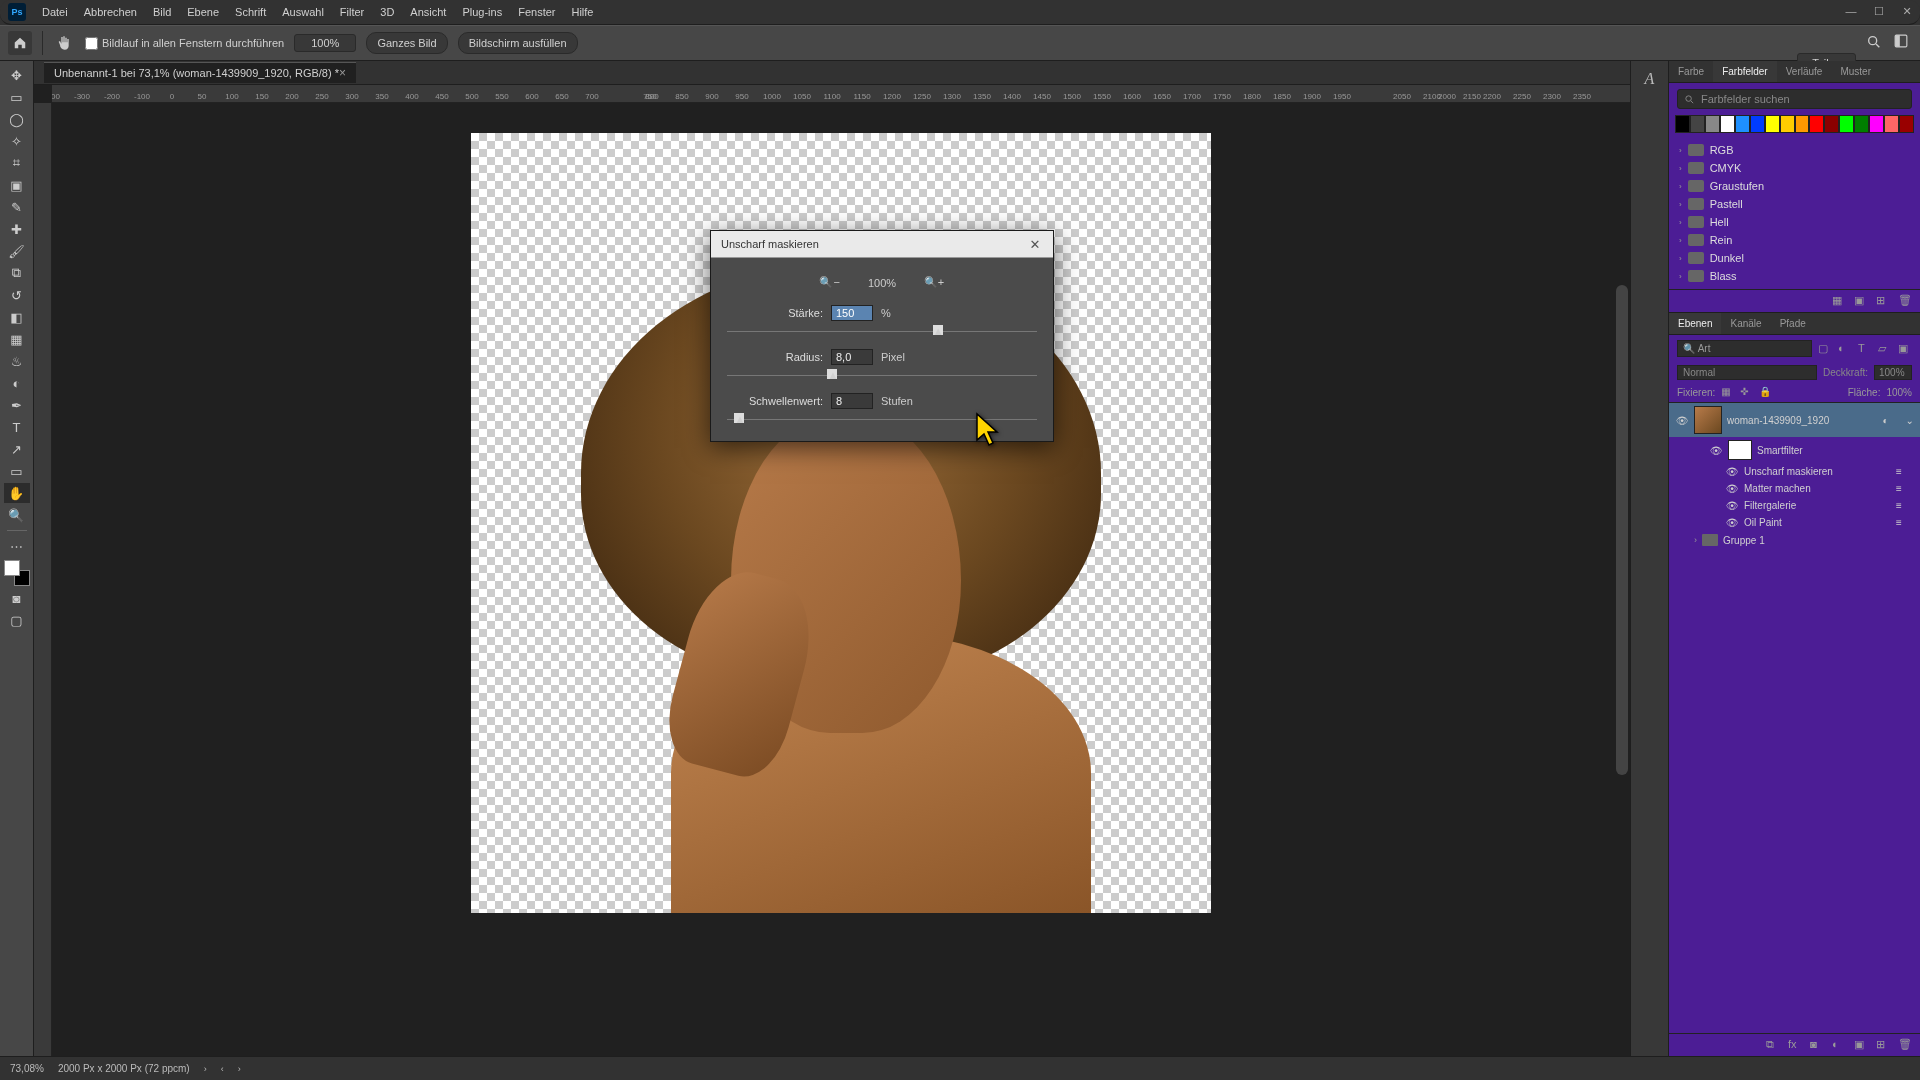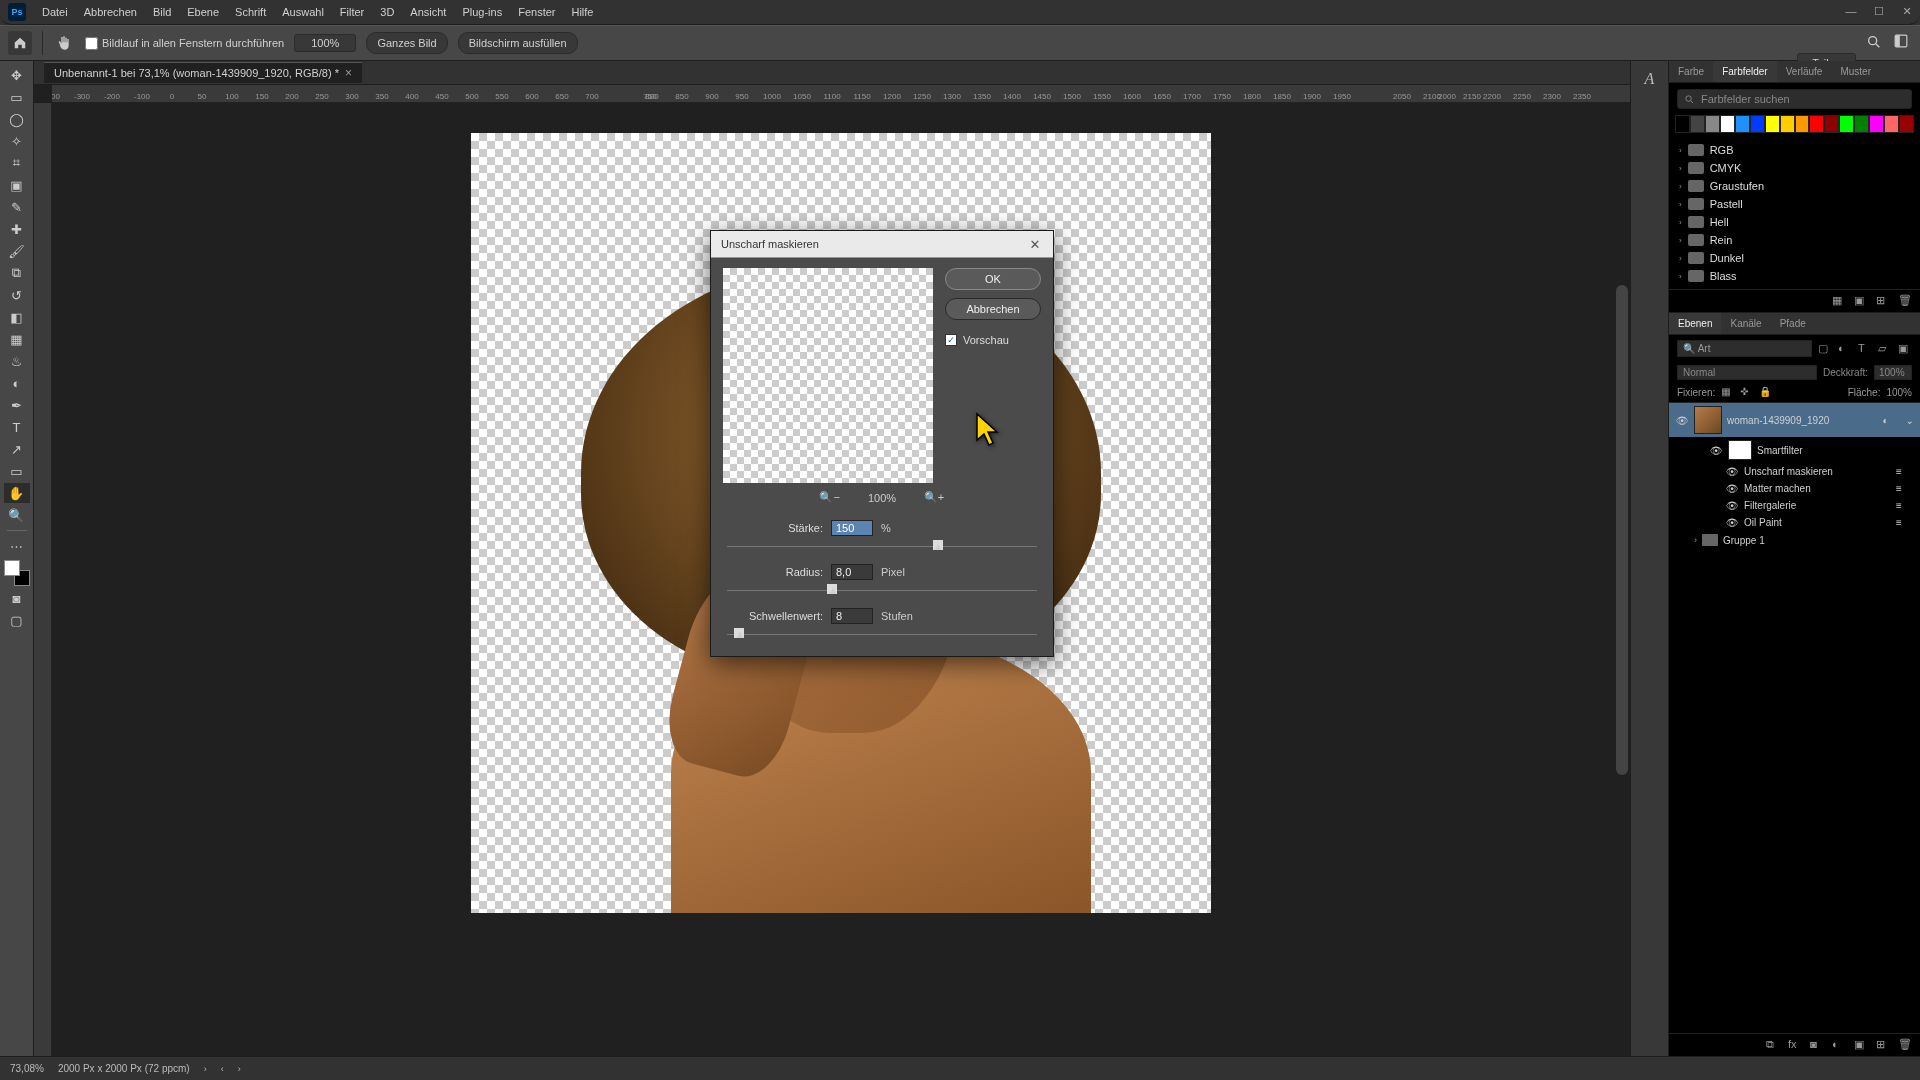--- a/index.html
+++ b/index.html
@@ -31,21 +31,21 @@
 .tool { width:26px; height:20px; display:flex; align-items:center; justify-content:center; color:#ccc; position:relative; font-size:13px;}
 .tool.sel { background:#2c2c2c; }
 .tool-sep { width:20px; height:1px; background:#666; margin:3px 0;}
 .fgbg { width:26px; height:26px; position:relative; margin-top:2px;}
 .fgbg .fg { width:16px; height:16px; background:#fff; border:1px solid #888; position:absolute; top:0; left:0;}
 .fgbg .bg { width:16px; height:16px; background:#000; border:1px solid #888; position:absolute; bottom:0; right:0;}
 
 
 .docarea { flex:1; background:#202020; position:relative; display:flex; flex-direction:column;}
 .doctab-bar { height:24px; background:#323232; display:flex; align-items:center; padding:0 10px; border-bottom:1px solid #1e1e1e;}
-.doctab { padding:3px 10px; background:#202020; border-top:1px solid #555; font-size:11px; display:flex; align-items:center; gap:6px;}
+.doctab { padding:3px 10px; background:#202020; border-top:1px solid #555; font-size:11px; display:flex; align-items:center; }
 .doctab .close { font-size:12px; color:#999;}
 
 
 .ruler-h { height:18px; background:#3a3a3a; border-bottom:1px solid #222; position:relative; margin-left:18px; overflow:hidden; display:flex; align-items:flex-end; font-size:8px; color:#999;}
 .ruler-h span { position:absolute; bottom:1px; transform:translateX(-50%);}
 .ruler-v { width:18px; background:#3a3a3a; border-right:1px solid #222; position:absolute; left:0; top:18px; bottom:0;}
 .canvas-wrap { flex:1; position:relative; background:#202020; overflow:hidden;}
 .canvas-inner { position:absolute; left:18px; top:18px; right:0; bottom:0; display:flex; align-items:flex-start; justify-content:center; padding-top:40px;}
 
 
@@ -84,21 +84,21 @@
 .slider .track { position:absolute; top:8px; left:0; right:0; height:1px; background:#777;}
 .slider .thumb { position:absolute; top:2px; width:10px; height:10px; background:#ddd; transform:translateX(-50%);}
 
 
 .ycursor { position:absolute; left:975px; top:412px; width:26px; height:36px; pointer-events:none;}
 .ycursor svg { filter: drop-shadow(1px 1px 2px rgba(0,0,0,0.6));}
 
 
 .rightcol { width:38px; background:#383838; border-left:1px solid #1e1e1e; display:flex; flex-direction:column; align-items:center; padding-top:6px; gap:12px;}
 .rightcol div { width:24px; height:24px; color:#bbb; display:flex; align-items:center; justify-content:center; font-size:16px;}
-.panels { width:252px; background:#000000; border-left:1px solid #1e1e1e; display:flex; flex-direction:column;}
+.panels { width:252px; background:#4c1d95; border-left:1px solid #1e1e1e; display:flex; flex-direction:column;}
 
 .panel-tabs { display:flex; background:#323232; border-bottom:1px solid #1e1e1e; font-size:10px;}
 .panel-tabs span { padding:5px 9px; color:#999;}
 .panel-tabs span.sel { background:#383838; color:#eee;}
 
 .search-row { padding:6px 8px;}
 .search-row .sf { background:#2d2d2d; border:1px solid #222; border-radius:3px; padding:3px 6px; display:flex; align-items:center; gap:6px; color:#888;}
 .swatch-row { display:flex; padding:0 6px 4px;}
 .swatch-row .sw { width:18px; height:18px; border:1px solid #222;}
 
@@ -473,31 +473,20 @@
     </div>
   </div>
 </div>
 
 <div class="dialog">
   <div class="dlg-title">
     <span>Unscharf maskieren</span>
     <div class="x">✕</div>
   </div>
   <div class="dlg-body">
-    <div class="dlg-row1">
-      <div class="preview-box"></div>
-      <div class="dlg-btns">
-        <div class="dlg-btn primary">OK</div>
-        <div class="dlg-btn">Abbrechen</div>
-        <div class="chk-row">
-          <div class="chk">✓</div>
-            <span>Vorschau</span>
-        </div>
-      </div>
-    </div>
     <div class="zoom-row">
       <span>🔍−</span>
       <span>100%</span>
       <span>🔍+</span>
     </div>
     <div class="param-row">
       <span class="lbl">Stärke:</span>
       <span class="val sel">150</span>
       <span class="unit">%</span>
     </div>

